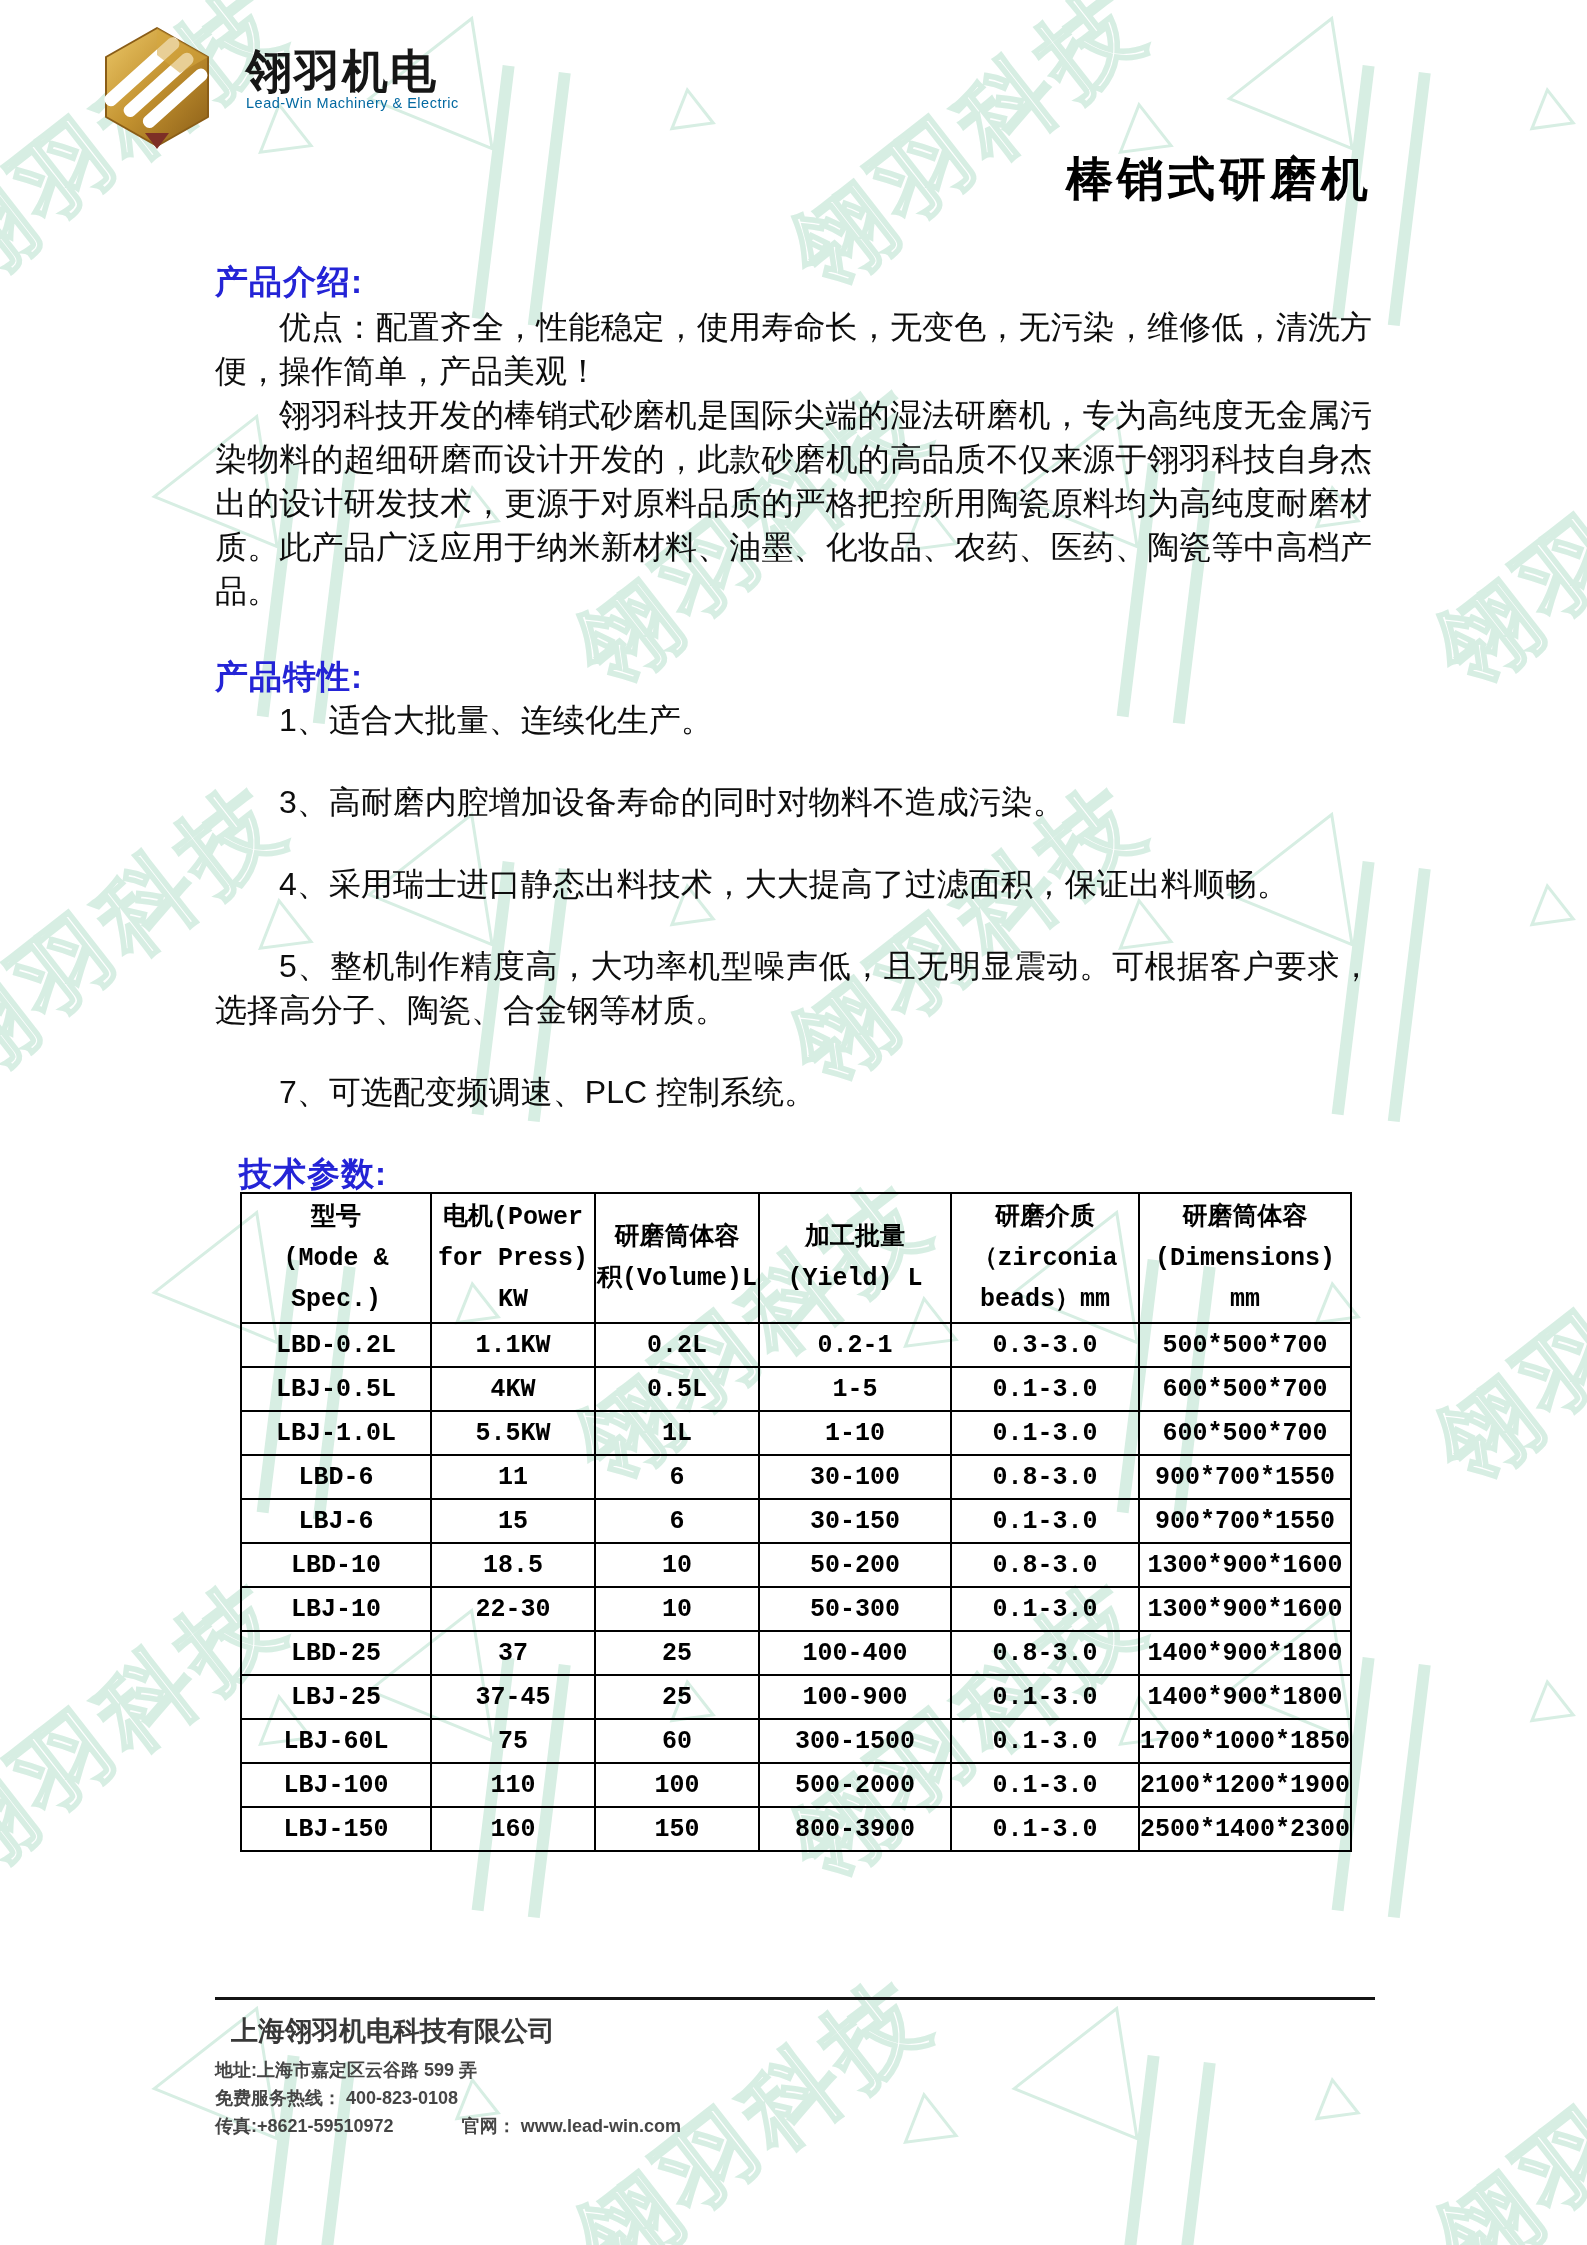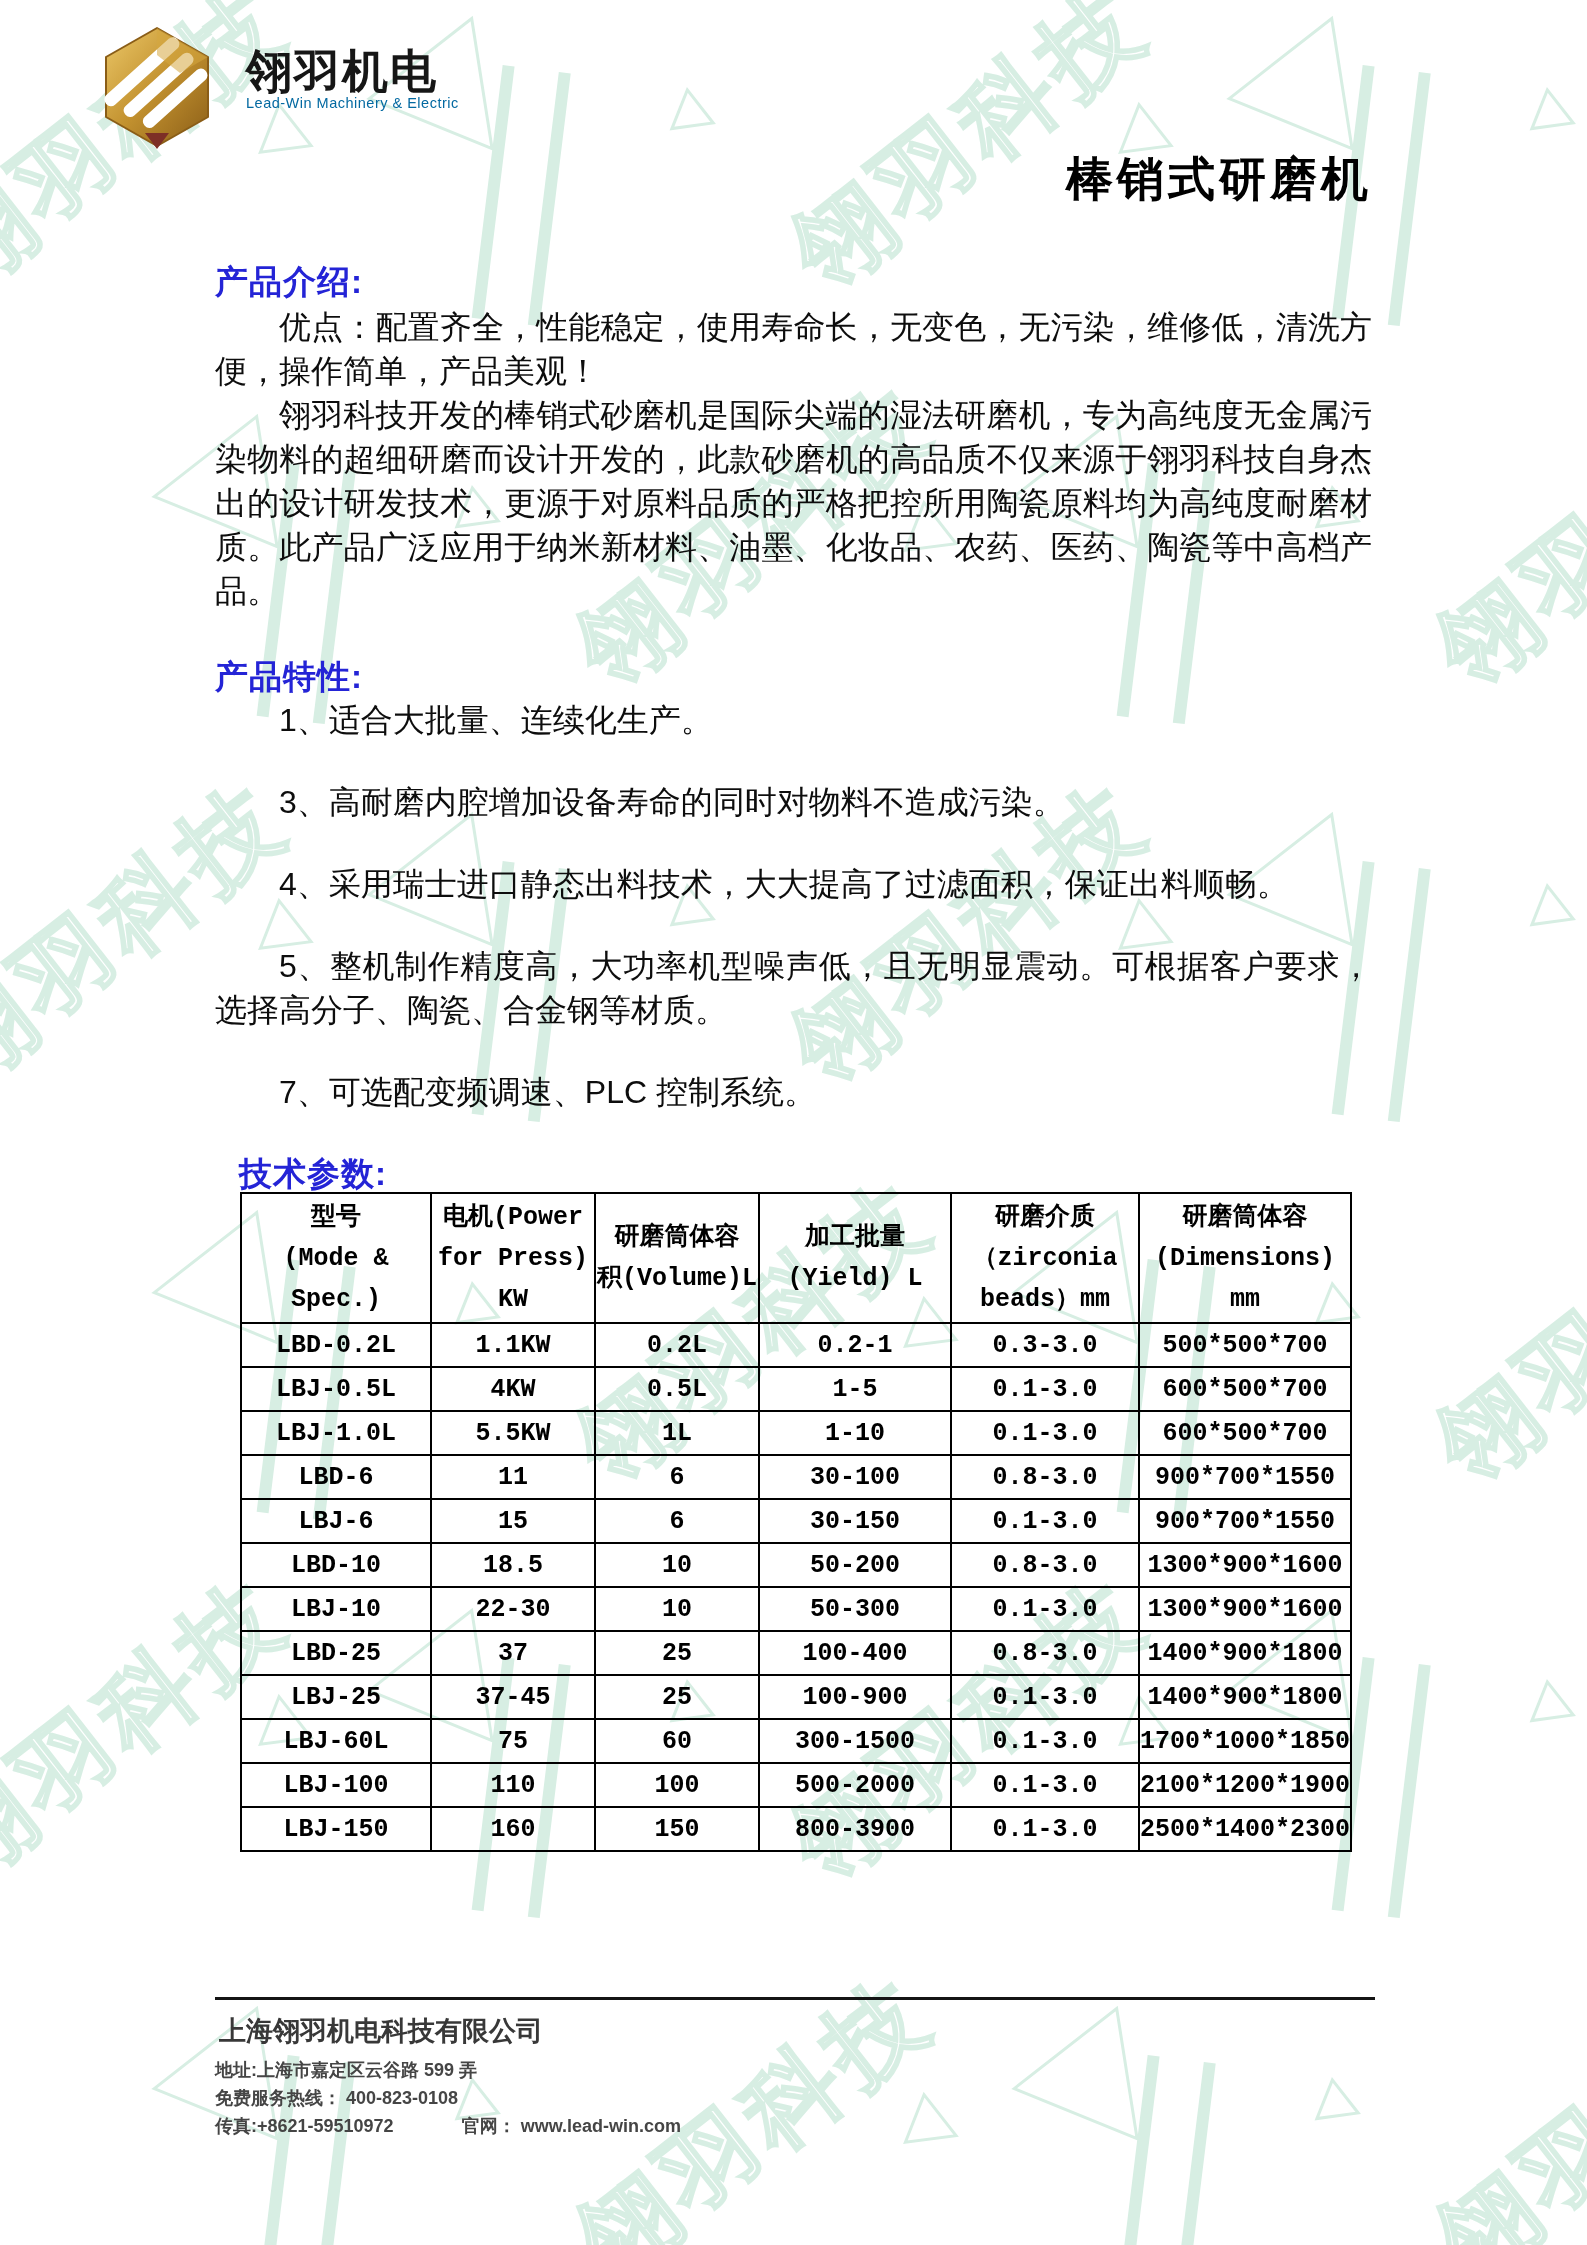--- a/index.html
+++ b/index.html
@@ -39,21 +39,21 @@
   .features-list p{margin:0 0 38px 0;text-indent:2em;text-align:justify;}
   
   .spec-table{position:absolute;left:240px;top:1192px;border-collapse:collapse;table-layout:fixed;
     font-family:"Liberation Mono","DejaVu Sans Mono",monospace;color:#000;}
   .spec-table th,.spec-table td{border:2px solid #000;text-align:center;vertical-align:middle;padding:0;}
   .spec-table th{height:128px;font-size:25px;font-weight:bold;line-height:41px;}
   .spec-table td{height:42px;font-size:25px;font-weight:bold;}
   
   .footer-rule{position:absolute;left:215px;top:1997px;width:1160px;height:3px;background:#141414;}
   .footer{position:absolute;left:215px;top:2013px;width:1157px;color:#3d3d3d;}
-  .footer-company{font-size:27px;font-weight:bold;color:#383838;margin:0 0 10px 4px;}
+  .footer-company{font-size:27px;font-weight:bold;color:#383838;margin:0 0 10px 16px;}
   .footer-line{font-size:18px;line-height:23px;margin:0;color:#454545;font-weight:bold;}
   .footer-line + .footer-line{margin-top:5px;}
   .footer-website{margin-left:63px;}
 </style>
 </head>
 <body>
 
 <div class="page">
 
   <div class="wm-layer">

